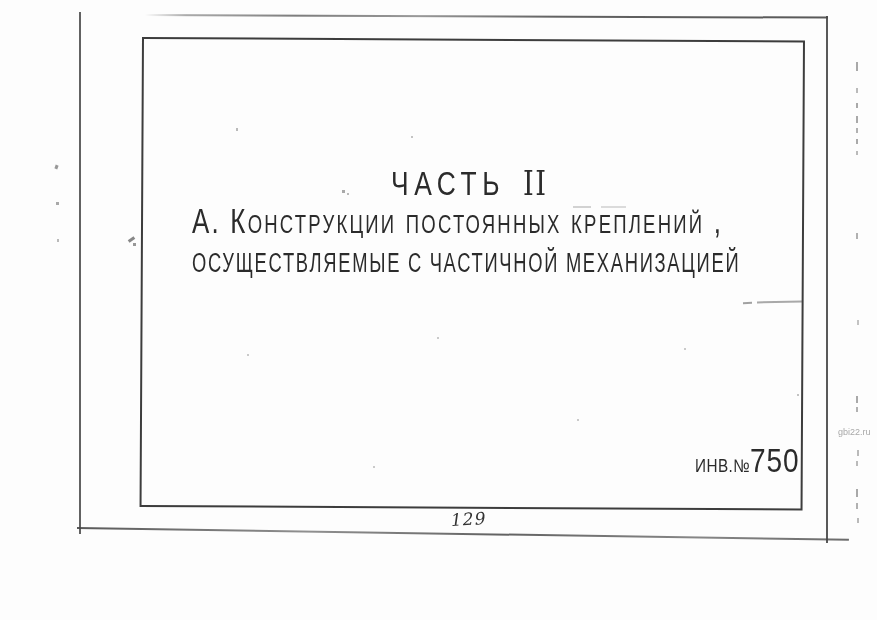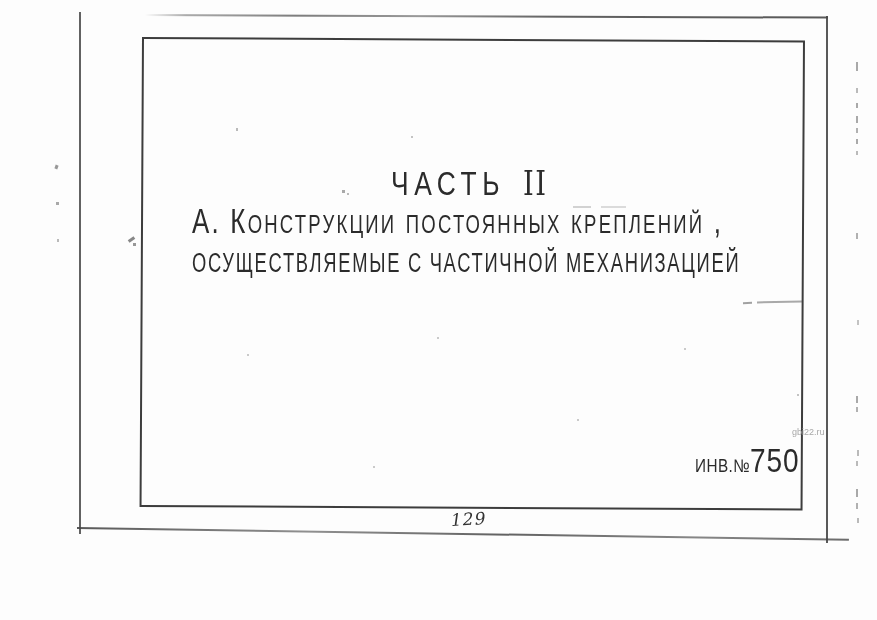--- a/index.html
+++ b/index.html
@@ -66,21 +66,21 @@
   }
   .inv-stamp .lbl{font-size:18px;text-transform:uppercase;letter-spacing:.5px;}
   .inv-stamp .num{font-size:33px;letter-spacing:1px;line-height:1;}
   .page-num{
     left:451px;top:511px;line-height:1;
     font-family:"DejaVu Serif", serif;font-style:italic;
     font-size:17px;letter-spacing:1px;color:#333;
     transform:rotate(-3deg);
   }
   .watermark{
-    left:792px;top:428px;font-size:9px;color:var(--wm);line-height:1;
+    left:838px;top:428px;font-size:9px;color:var(--wm);line-height:1;
   }
   .artifact{position:absolute;background:#555;}
 </style>
 </head>
 <body>
 
 <div class="abs" style="inset:0">
 
   <div class="line outer-left"></div>
   <div class="line outer-top"></div>

